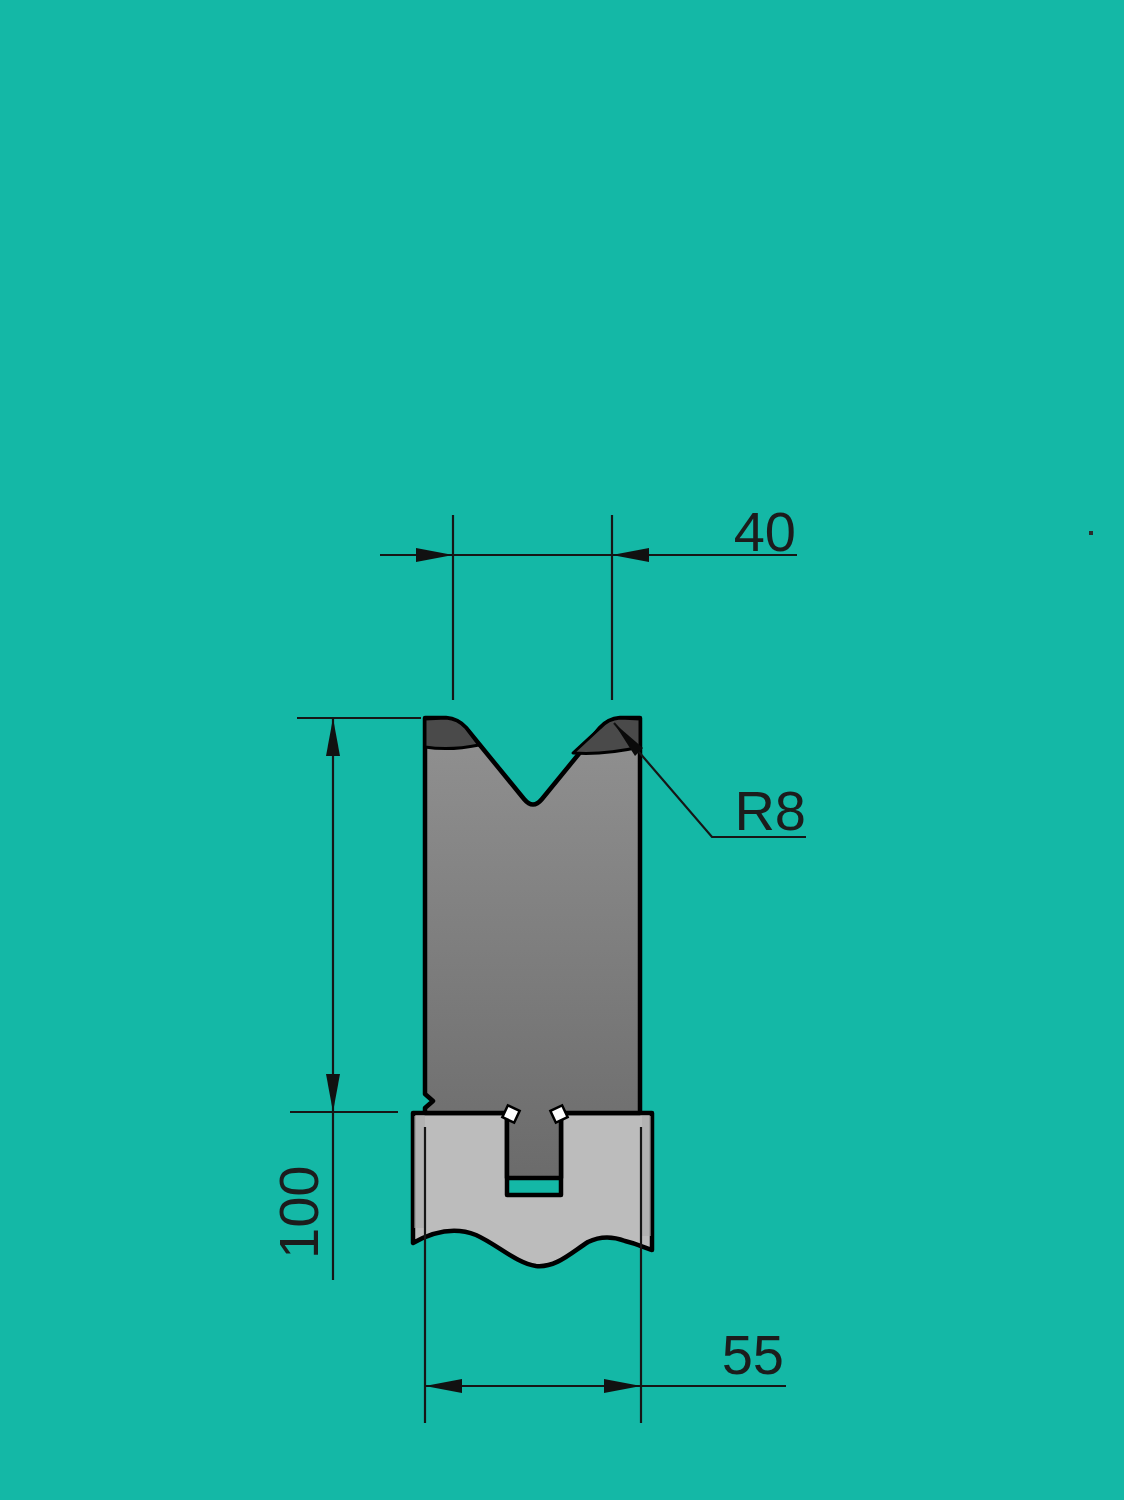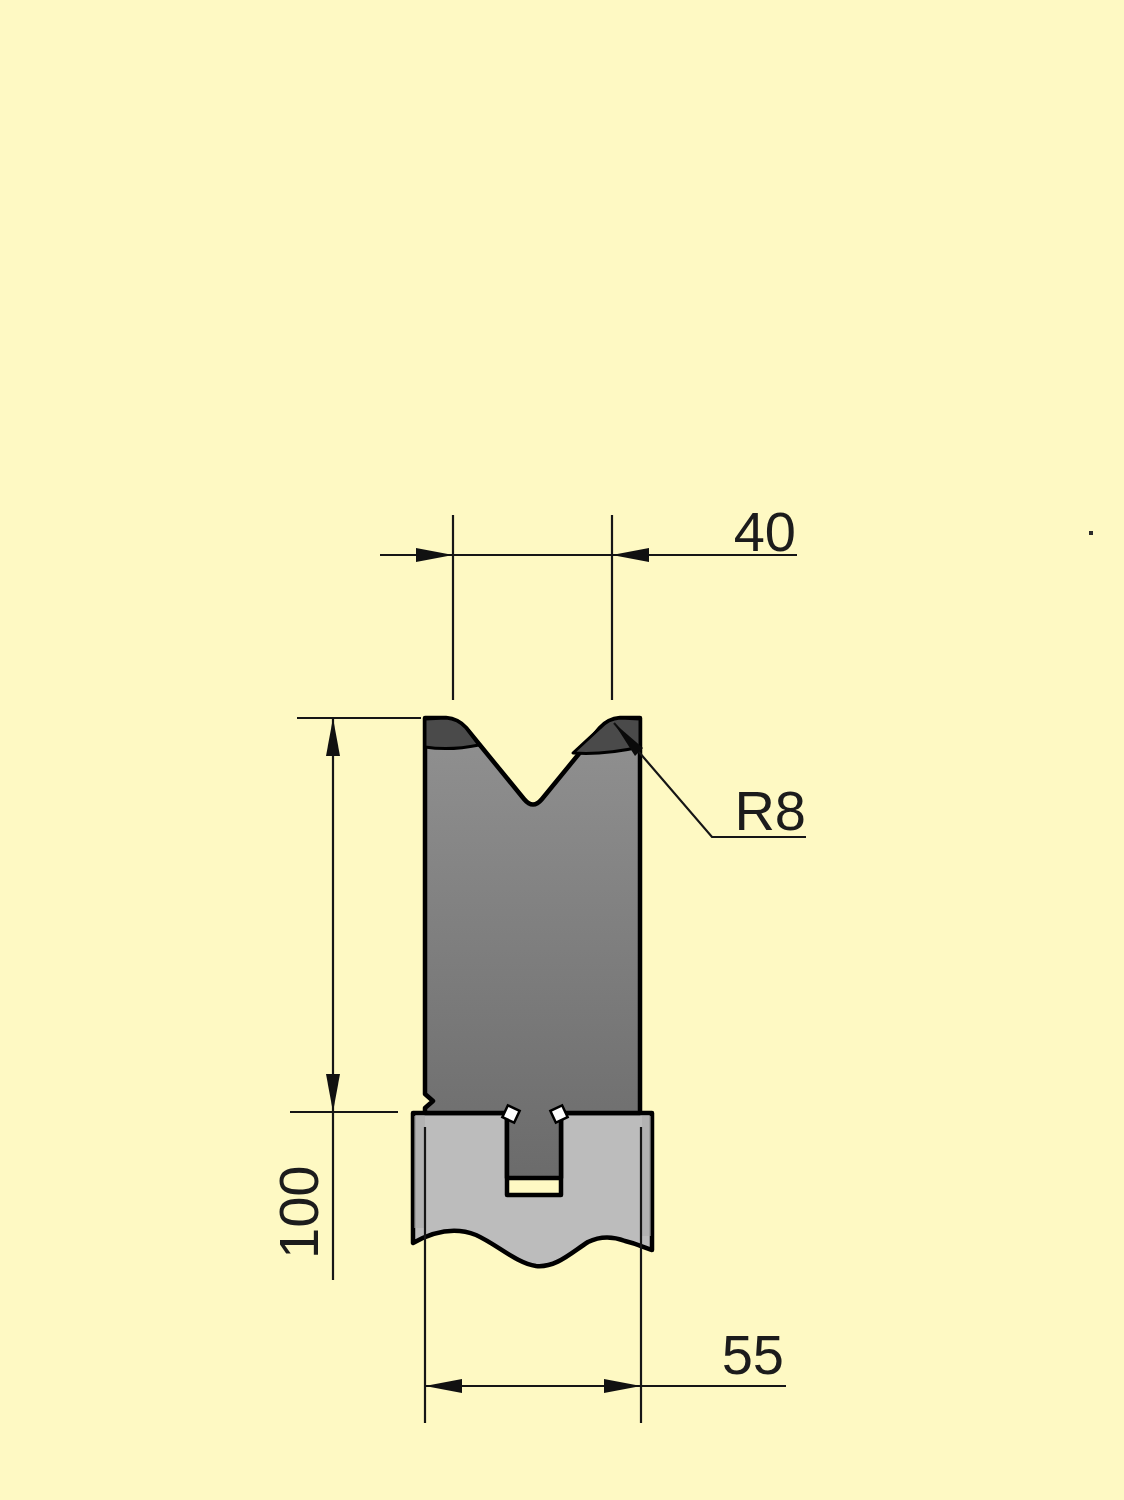--- a/index.html
+++ b/index.html
@@ -5,21 +5,21 @@
   html, body {
     margin: 0;
     padding: 0;
     background: #ffffff;
     font-family: "Liberation Sans", sans-serif;
   }
   .canvas {
     position: relative;
     width: 1124px;
     height: 1500px;
-    background: #fef9c3;
+    background: #14b8a6;
     overflow: hidden;
   }
   svg { display: block; }
   .dim-text {
     font-family: "Liberation Sans", sans-serif;
     font-size: 56px;
     letter-spacing: 0px;
   }
 </style>
 </head>

